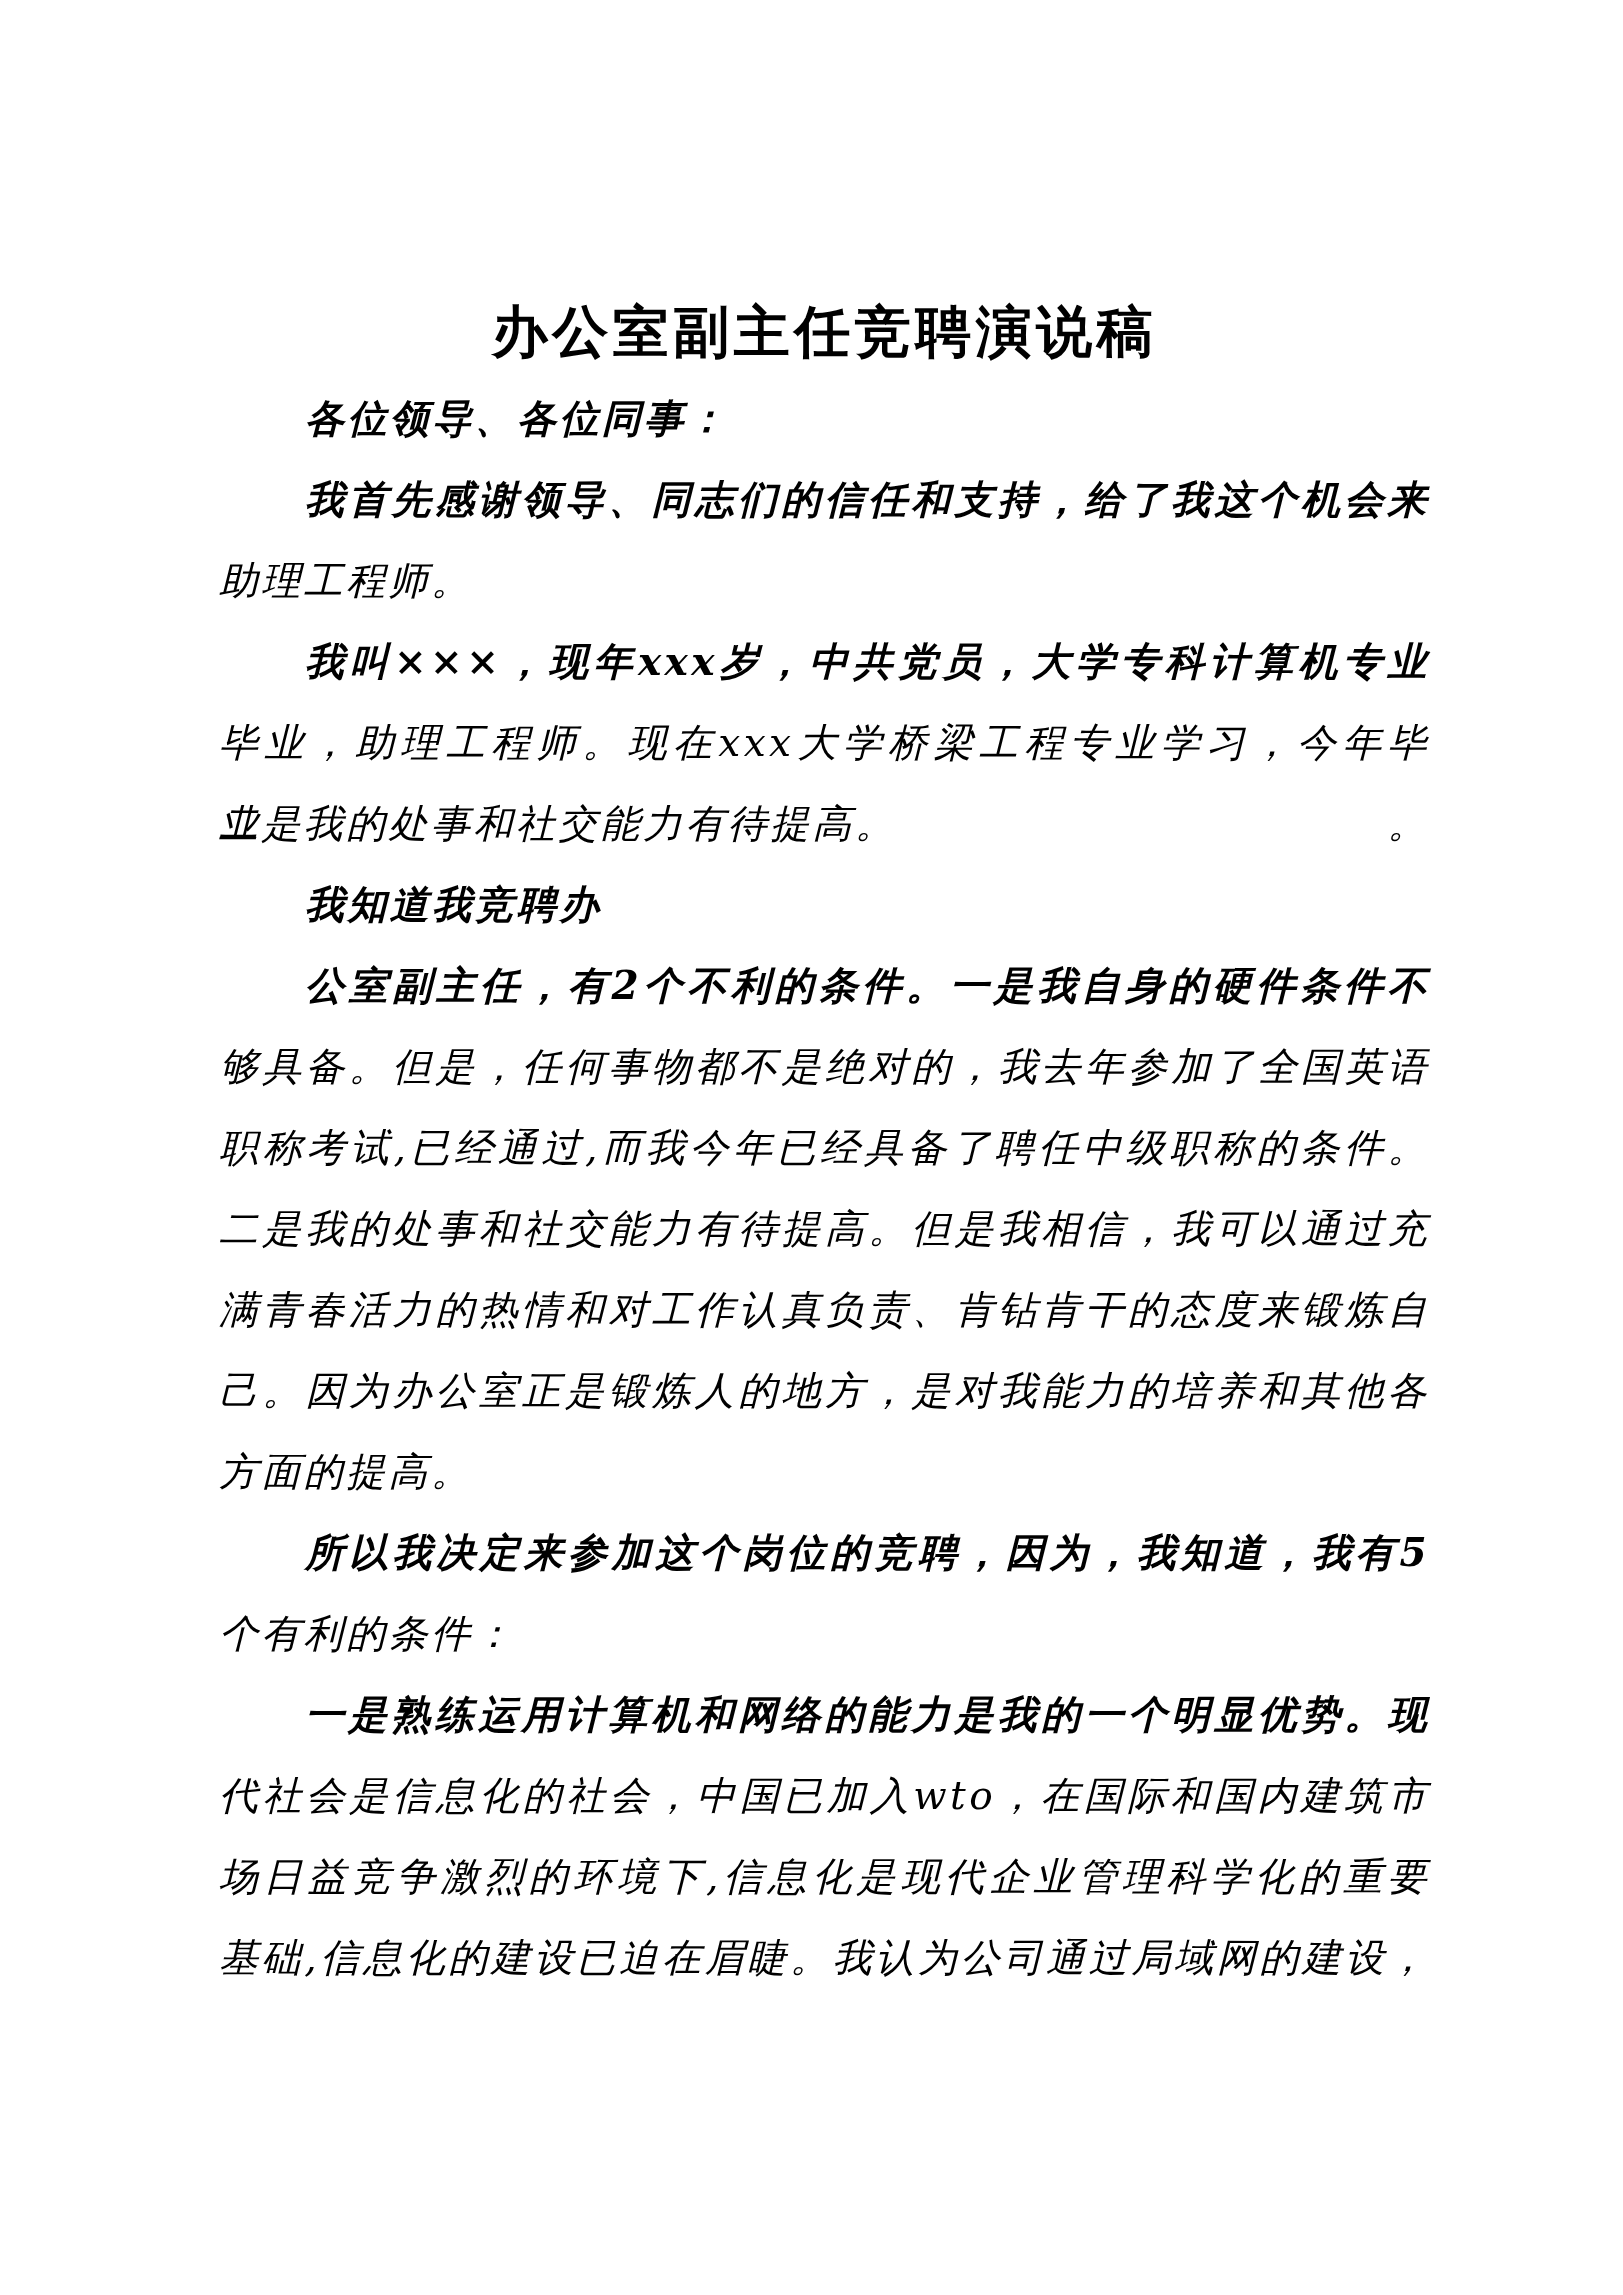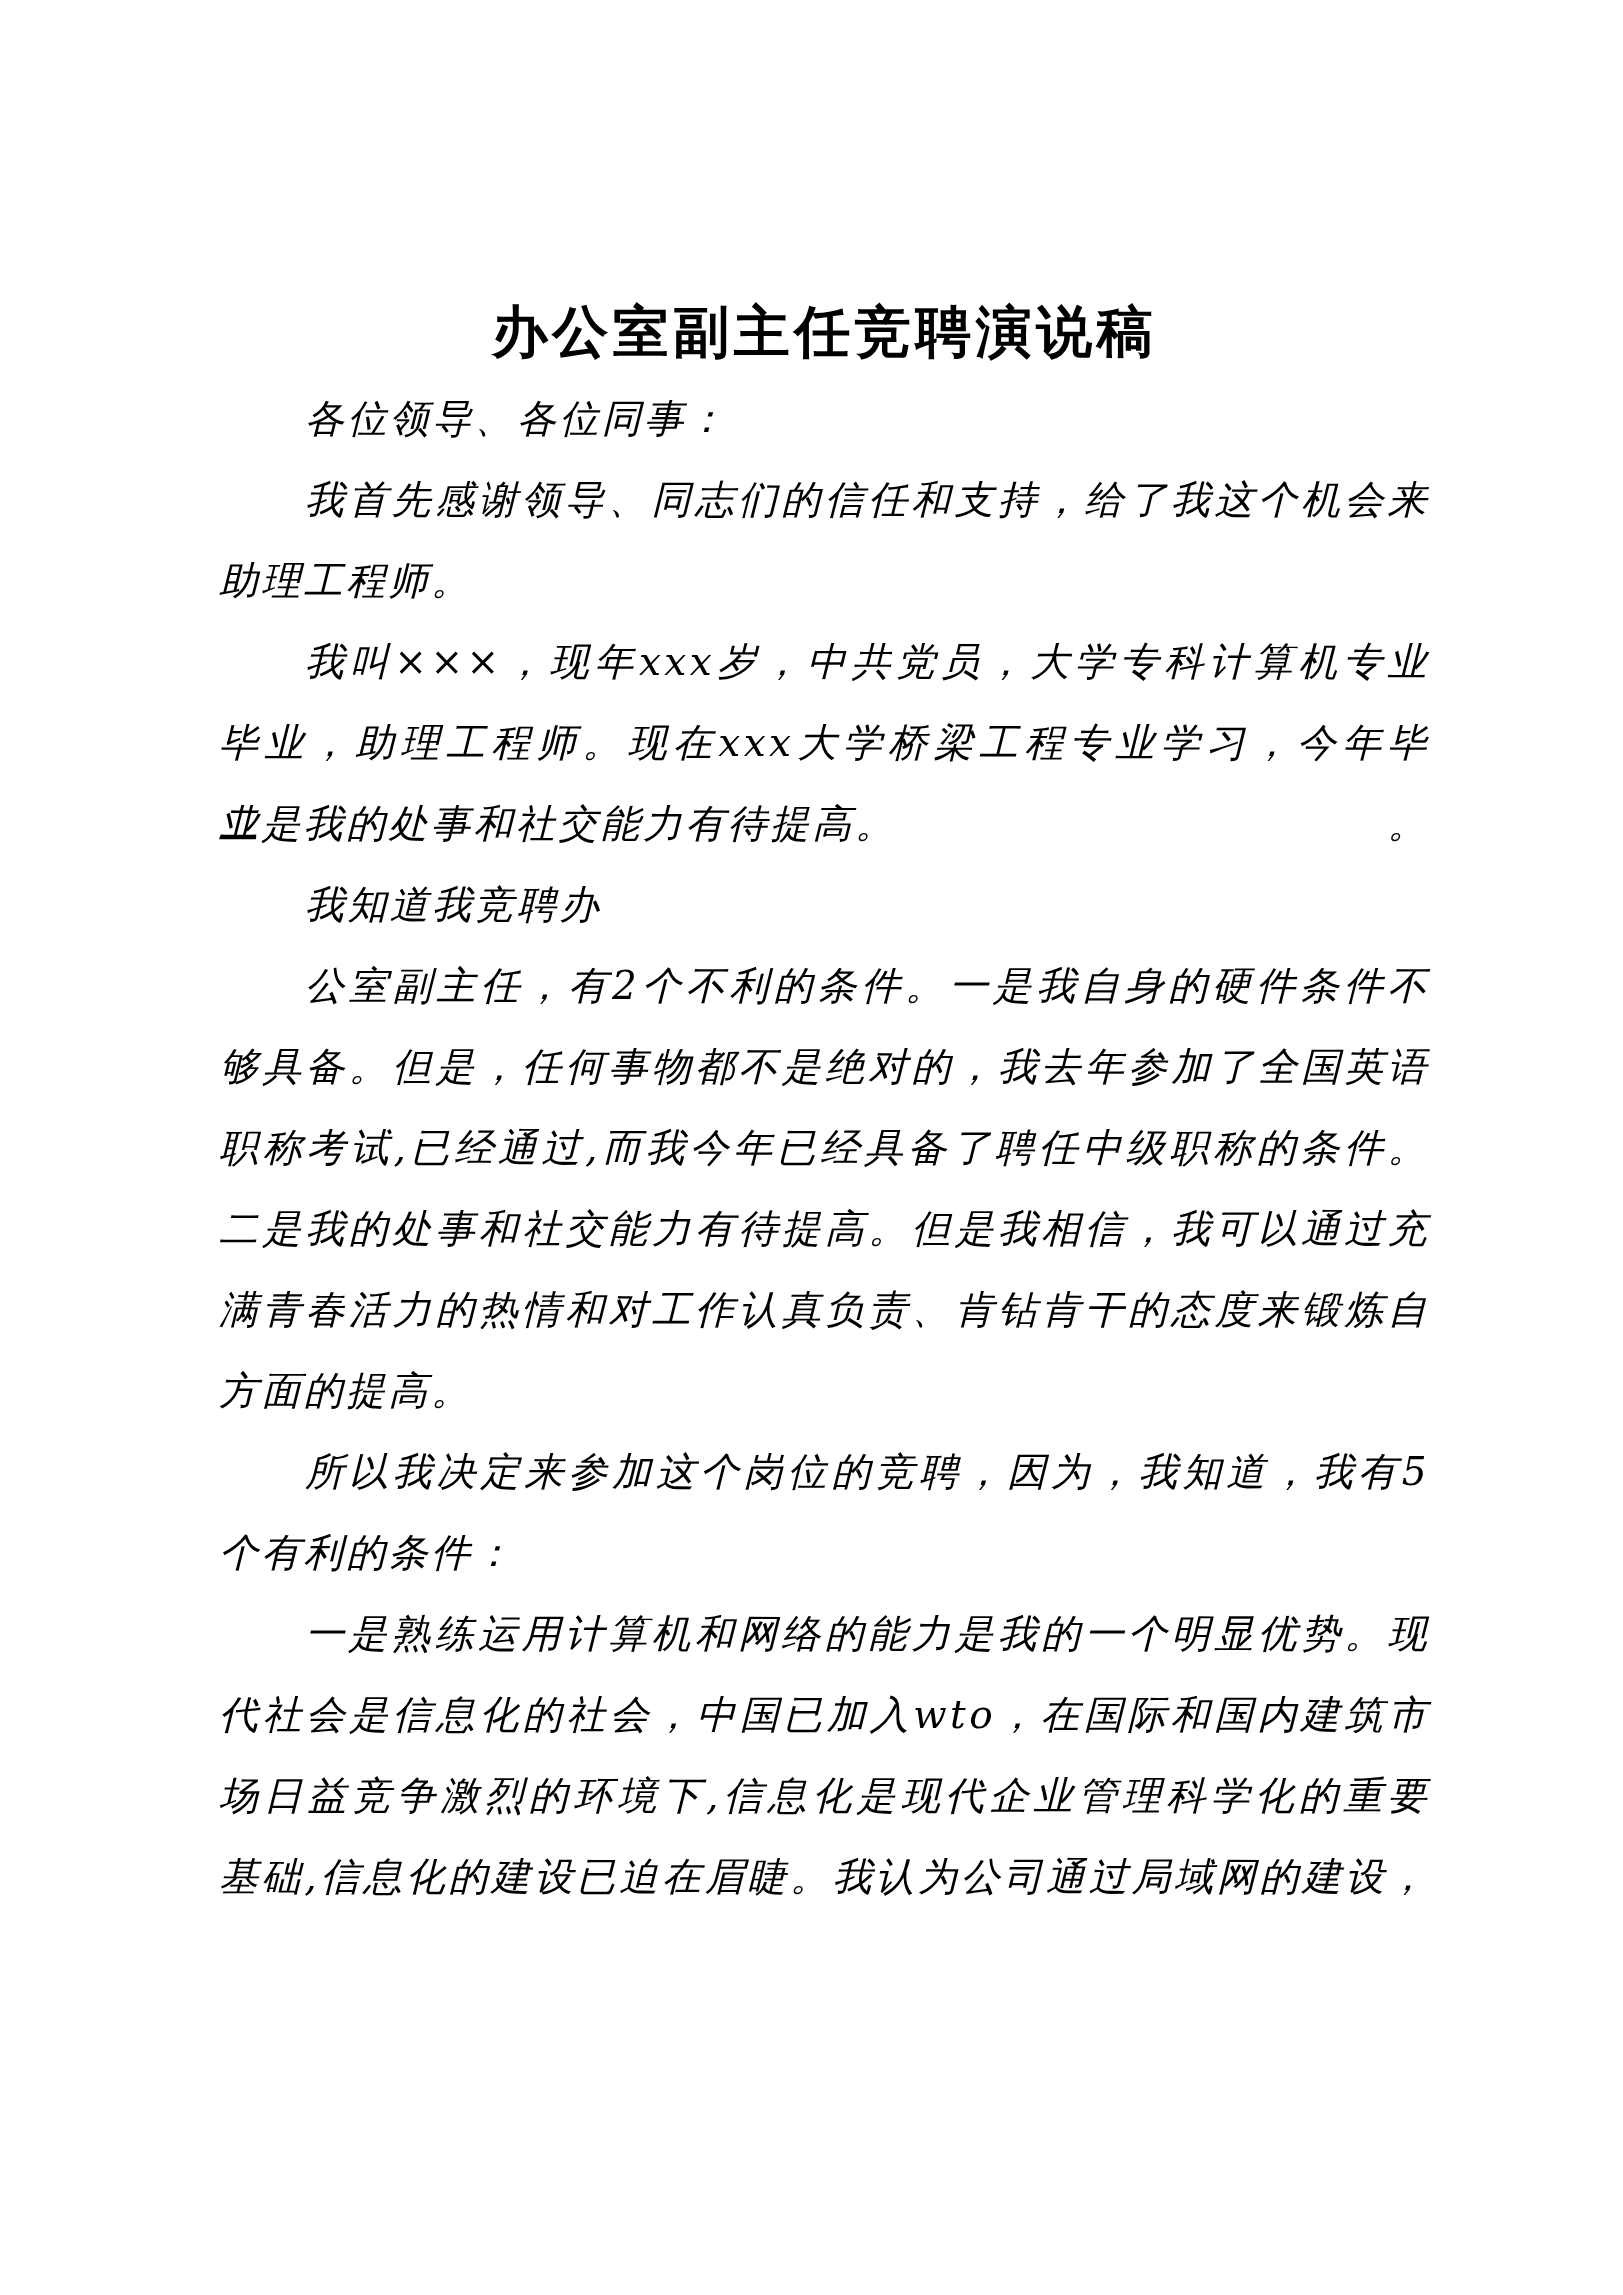--- a/index.html
+++ b/index.html
@@ -45,20 +45,21 @@
   }
   .line {
     text-align: justify;
     text-align-last: justify;
     text-justify: inter-character;
     height: 81px;
     overflow: visible;
   }
   .line.first {
     text-indent: 86px;
+    font-weight: bold;
   }
   .line.para-end {
     text-align-last: left;
   }
   .page-footer {
     position: absolute;
     left: 219px;
     width: 1211px;
     top: 2110px;
     font-size: 24px;
@@ -89,20 +90,21 @@
         </div>
         <div class="paragraph">
           <div class="line first para-end">我知道我竞聘办</div>
         </div>
         <div class="paragraph">
           <div class="line first">公室副主任，有2个不利的条件。一是我自身的硬件条件不</div>
           <div class="line">够具备。但是，任何事物都不是绝对的，我去年参加了全国英语</div>
           <div class="line">职称考试,已经通过,而我今年已经具备了聘任中级职称的条件。</div>
           <div class="line">二是我的处事和社交能力有待提高。但是我相信，我可以通过充</div>
           <div class="line">满青春活力的热情和对工作认真负责、肯钻肯干的态度来锻炼自</div>
+          <div class="line">己。因为办公室正是锻炼人的地方，是对我能力的培养和其他各</div>
           <div class="line para-end">方面的提高。</div>
         </div>
         <div class="paragraph">
           <div class="line first">所以我决定来参加这个岗位的竞聘，因为，我知道，我有5</div>
           <div class="line para-end">个有利的条件：</div>
         </div>
         <div class="paragraph">
           <div class="line first">一是熟练运用计算机和网络的能力是我的一个明显优势。现</div>
           <div class="line">代社会是信息化的社会，中国已加入wto，在国际和国内建筑市</div>
           <div class="line">场日益竞争激烈的环境下,信息化是现代企业管理科学化的重要</div>

